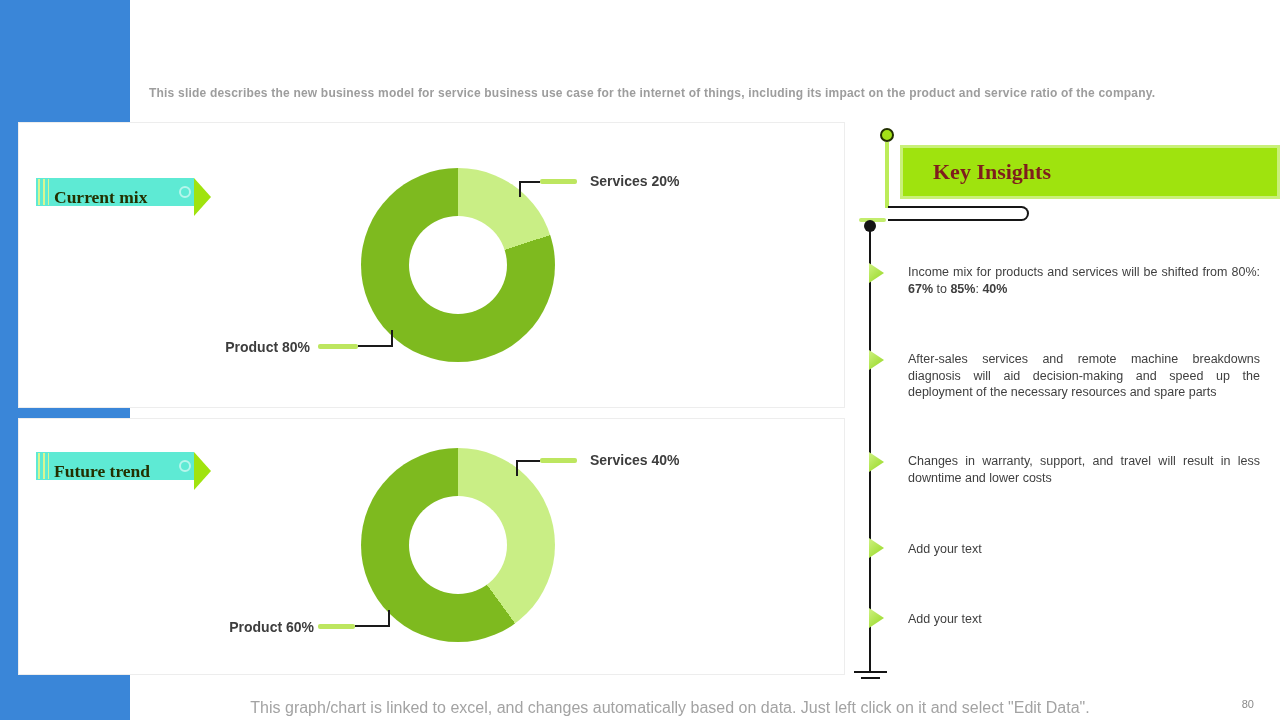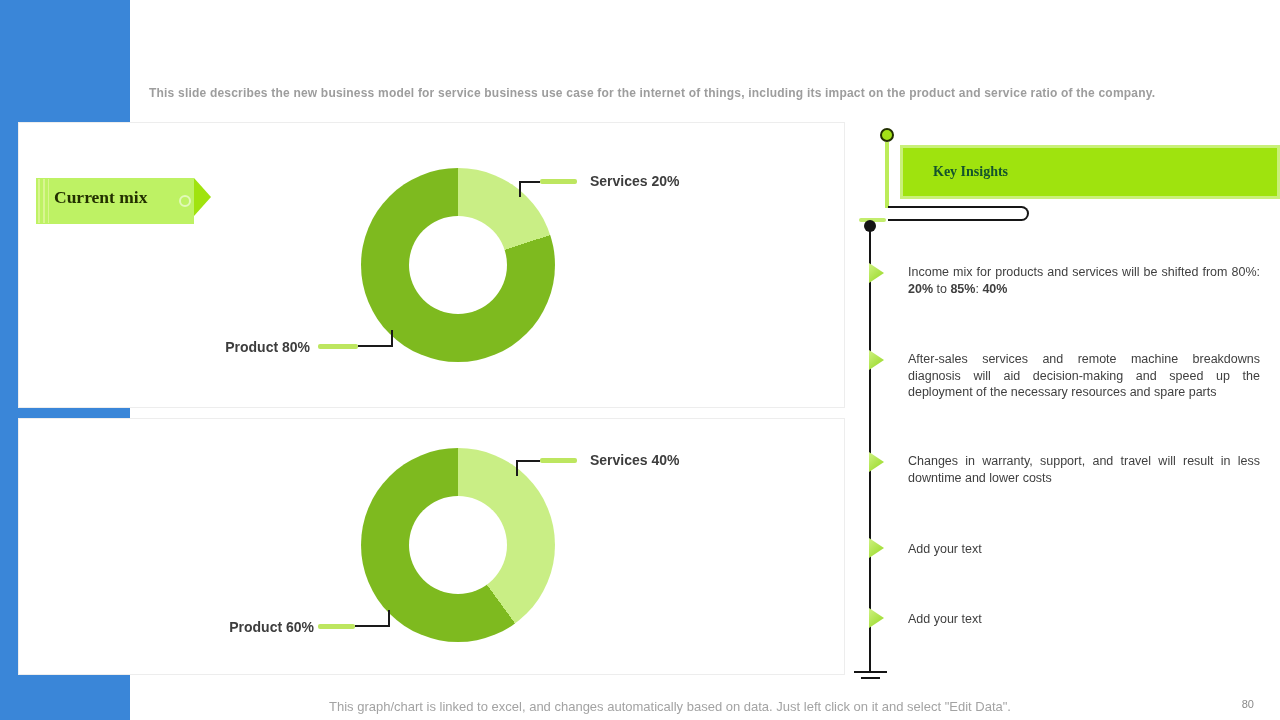--- a/index.html
+++ b/index.html
@@ -16,21 +16,21 @@
     color:#1c1c1c; letter-spacing:.4px; white-space:nowrap;
   }
   .subtitle { position:absolute; left:149px; top:86px; font-size:12px; color:#9d9d9d; letter-spacing:.2px; white-space:nowrap;font-weight:bold; }
 
   .card { position:absolute; left:18px; width:827px; background:#fff; border:1px solid #ededed; }
   .card1 { top:122px; height:286px; }
   .card2 { top:418px; height:257px; }
 
   
   .banner {
-    position:absolute; left:36px; width:158px; height:46px; background:#bef264;
+    position:absolute; left:36px; width:158px; height:28px; background:#5eead4;
   }
   .banner1 { top:178px; }
   .banner2 { top:452px; }
   .banner .stripes {
     position:absolute; left:2px; top:1px; bottom:1px; width:11px;
     background:repeating-linear-gradient(90deg, #d9f591 0 2px, rgba(0,0,0,0) 2px 5px);
   }
   .banner .blabel {
     position:absolute; left:18px; top:0; line-height:38px;
     font-family:"Liberation Serif", serif; font-weight:bold; font-size:17.5px; color:#233000;
@@ -71,42 +71,42 @@
   .c2-pd-label { left:214px; top:619px; }
   .c2-pd-bar   { left:318px; top:624px; width:37px; }
   .c2-pd-elbow { left:355px; top:610px; width:35px; height:17px; }
 
   
   .node-circle { position:absolute; left:880px; top:128px; width:14px; height:14px; background:#a3e117; border:2px solid #223000; border-radius:50%; }
   .node-stem   { position:absolute; left:885px; top:142px; width:4px; height:66px; background:#bcec59; }
   .key-banner  { position:absolute; left:900px; top:145px; right:0; height:54px; background:#9fe30e; border:3px solid #c9f07a; }
   .key-banner .klabel {
     position:absolute; left:30px; top:0; line-height:48px;
-    font-family:"Liberation Serif", serif; font-weight:bold; font-size:14px; color:#14532d;
+    font-family:"Liberation Serif", serif; font-weight:bold; font-size:22px; color:#7f1d1d;
   }
   .loop   { position:absolute; left:888px; top:206px; width:141px; height:15px; border:2px solid #161616; border-left:none; border-radius:0 9px 9px 0; }
   .gdash  { position:absolute; left:859px; top:218px; width:27px; height:4px; background:#c3ed6d; border-radius:2px; }
   .tdot   { position:absolute; left:864px; top:220px; width:12px; height:12px; background:#141414; border-radius:50%; }
   .tline  { position:absolute; left:869px; top:231px; width:2px; height:441px; background:#141414; }
   .gnd1   { position:absolute; left:854px; top:671px; width:33px; height:2px; background:#141414; }
   .gnd2   { position:absolute; left:861px; top:677px; width:19px; height:2px; background:#141414; }
 
   .tri {
     position:absolute; left:869px; width:15px; height:20px;
     background:linear-gradient(135deg, #cff283, #93d71e);
     clip-path:polygon(0 0, 100% 50%, 0 100%);
   }
   .t1{top:263px}.t2{top:350px}.t3{top:452px}.t4{top:538px}.t5{top:608px}
 
   .itext { position:absolute; left:908px; width:352px; font-size:12.5px; line-height:16.5px; color:#3f3f3f; text-align:justify; }
   .i1{top:264px}.i2{top:351px}.i3{top:453px}
   .i4{top:541px; text-align:left}.i5{top:611px; text-align:left}
   .itext b { font-weight:bold; }
 
-  .footer { position:absolute; left:150px; right:90px; top:699px; text-align:center; font-size:13px; color:#a3a3a3; }
+  .footer { position:absolute; left:150px; right:90px; top:699px; text-align:center; font-size:16px; color:#a3a3a3; }
   .page-num { position:absolute; right:26px; top:698px; font-size:11px; color:#8a8a8a; }
 </style>
 </head>
 <body>
 
 <div class="slide">
   <div class="blue-col"></div>
 
   <div class="subtitle">This slide describes the new business model for service business use case for the internet of things, including its impact on the product and service ratio of the company.</div>
 
@@ -121,20 +121,26 @@
     <div class="hole"></div>
   </div>
   <div class="elbow-tl c1-sv-elbow"></div>
   <div class="lead-bar c1-sv-bar"></div>
   <div class="callout c1-sv-label">Services 20%</div>
   <div class="callout right-align c1-pd-label">Product 80%</div>
   <div class="lead-bar c1-pd-bar"></div>
   <div class="elbow-br c1-pd-elbow"></div>
 
   <div class="card card2"></div>
+  <div class="banner banner2">
+    <span class="stripes"></span>
+    <span class="blabel">Future trend</span>
+    <span class="ring"></span>
+    <span class="arrow"></span>
+  </div>
   <div class="donut donut2" style="background: conic-gradient(rgb(201, 238, 133) 0deg, rgb(201, 238, 133) 144deg, rgb(126, 186, 31) 144deg, rgb(126, 186, 31) 360deg);">
     <div class="hole"></div>
   </div>
   <div class="elbow-tl c2-sv-elbow"></div>
   <div class="lead-bar c2-sv-bar"></div>
   <div class="callout c2-sv-label">Services 40%</div>
   <div class="callout right-align c2-pd-label">Product 60%</div>
   <div class="lead-bar c2-pd-bar"></div>
   <div class="elbow-br c2-pd-elbow"></div>
 
@@ -144,21 +150,21 @@
     <span class="klabel">Key Insights</span>
   </div>
   <div class="loop"></div>
   <div class="gdash"></div>
   <div class="tdot"></div>
   <div class="tline"></div>
   <div class="gnd1"></div>
   <div class="gnd2"></div>
 
   <div class="tri t1"></div>
-  <div class="itext i1"><span>Income mix for products and services will be shifted from 80%: </span><b>20%</b><span> to </span><b>85%</b><span>: </span><b>40%</b></div>
+  <div class="itext i1"><span>Income mix for products and services will be shifted from 80%: </span><b>67%</b><span> to </span><b>85%</b><span>: </span><b>40%</b></div>
 
   <div class="tri t2"></div>
   <div class="itext i2">After-sales services and remote machine breakdowns diagnosis will aid decision-making and speed up the deployment of the necessary resources and spare parts</div>
 
   <div class="tri t3"></div>
   <div class="itext i3">Changes in warranty, support, and travel will result in less downtime and lower costs</div>
 
   <div class="tri t4"></div>
   <div class="itext i4">Add your text</div>
 

